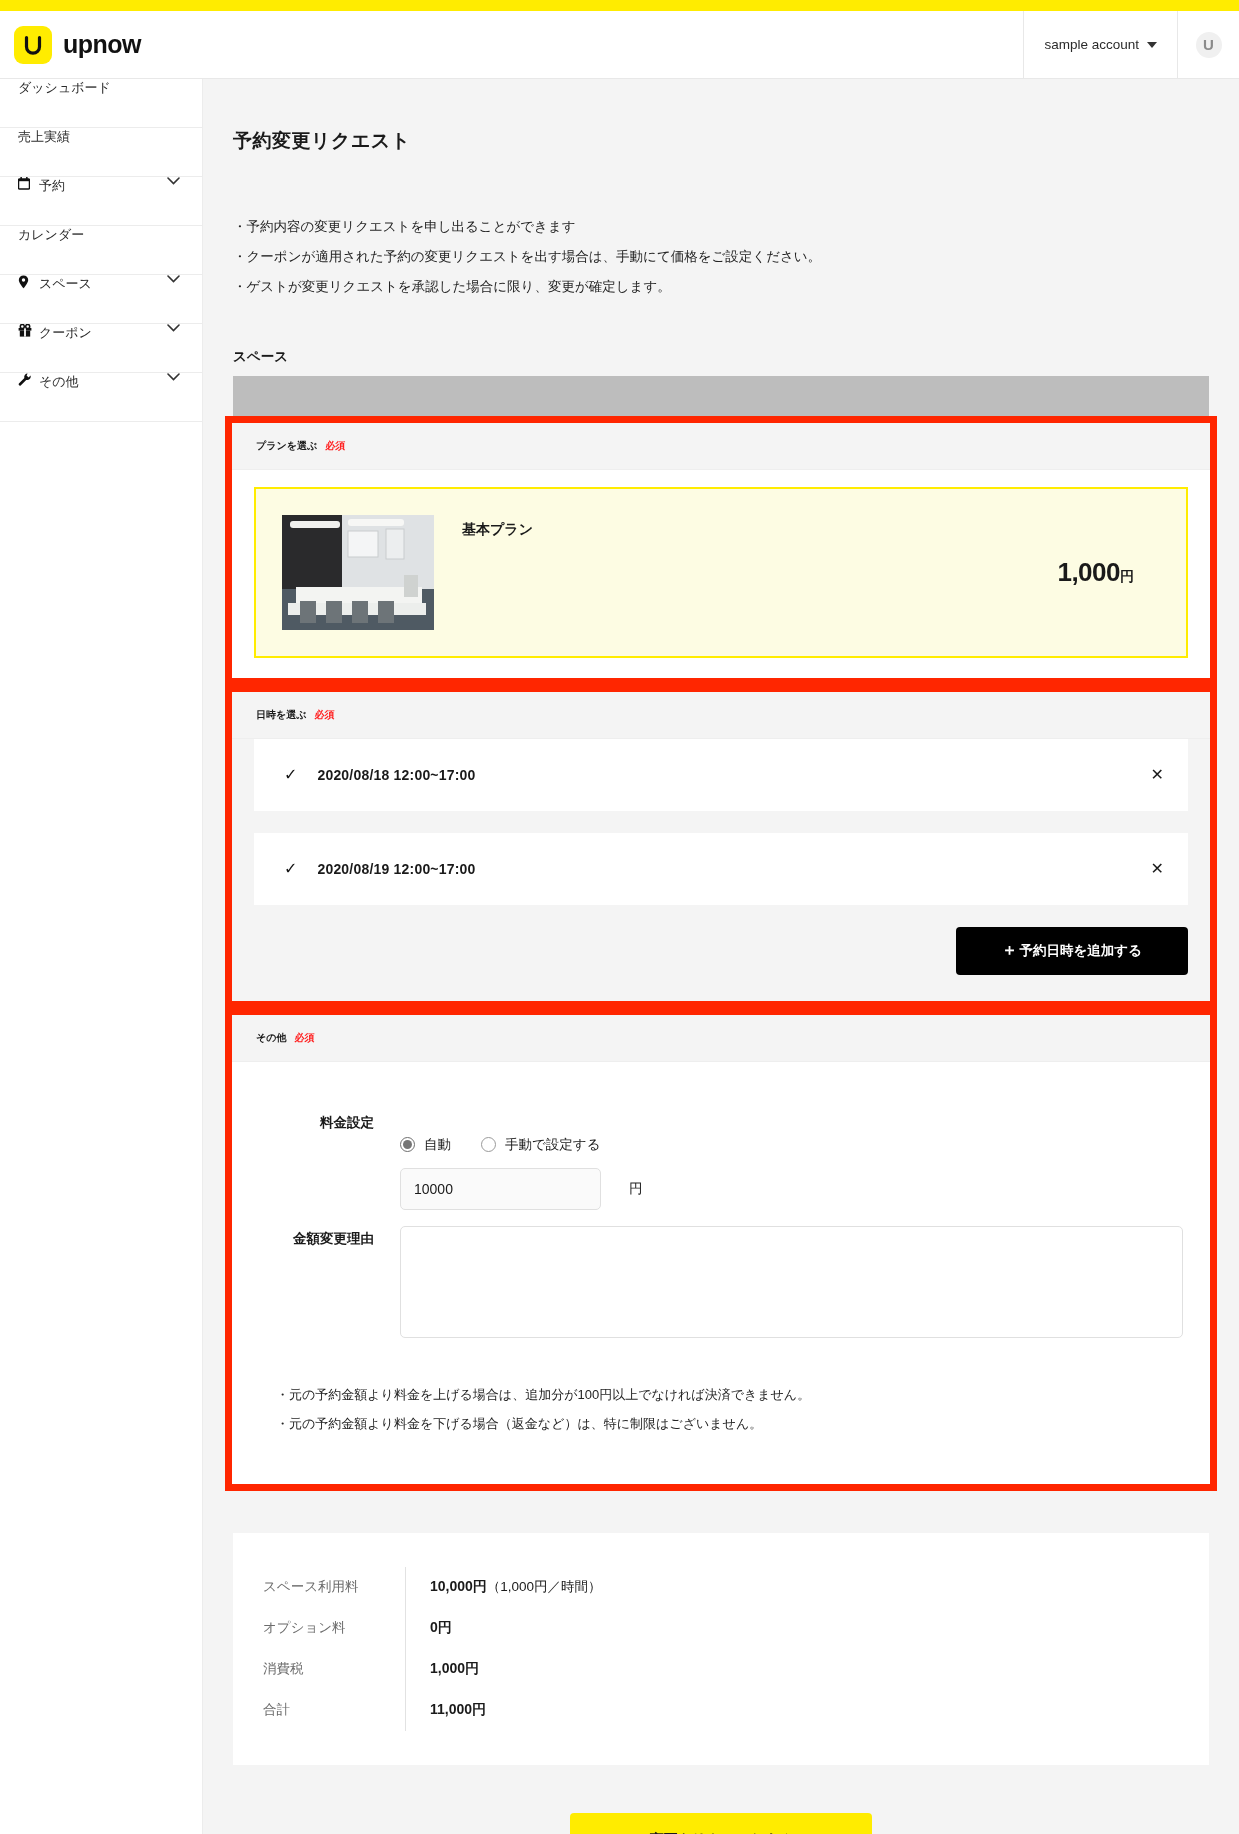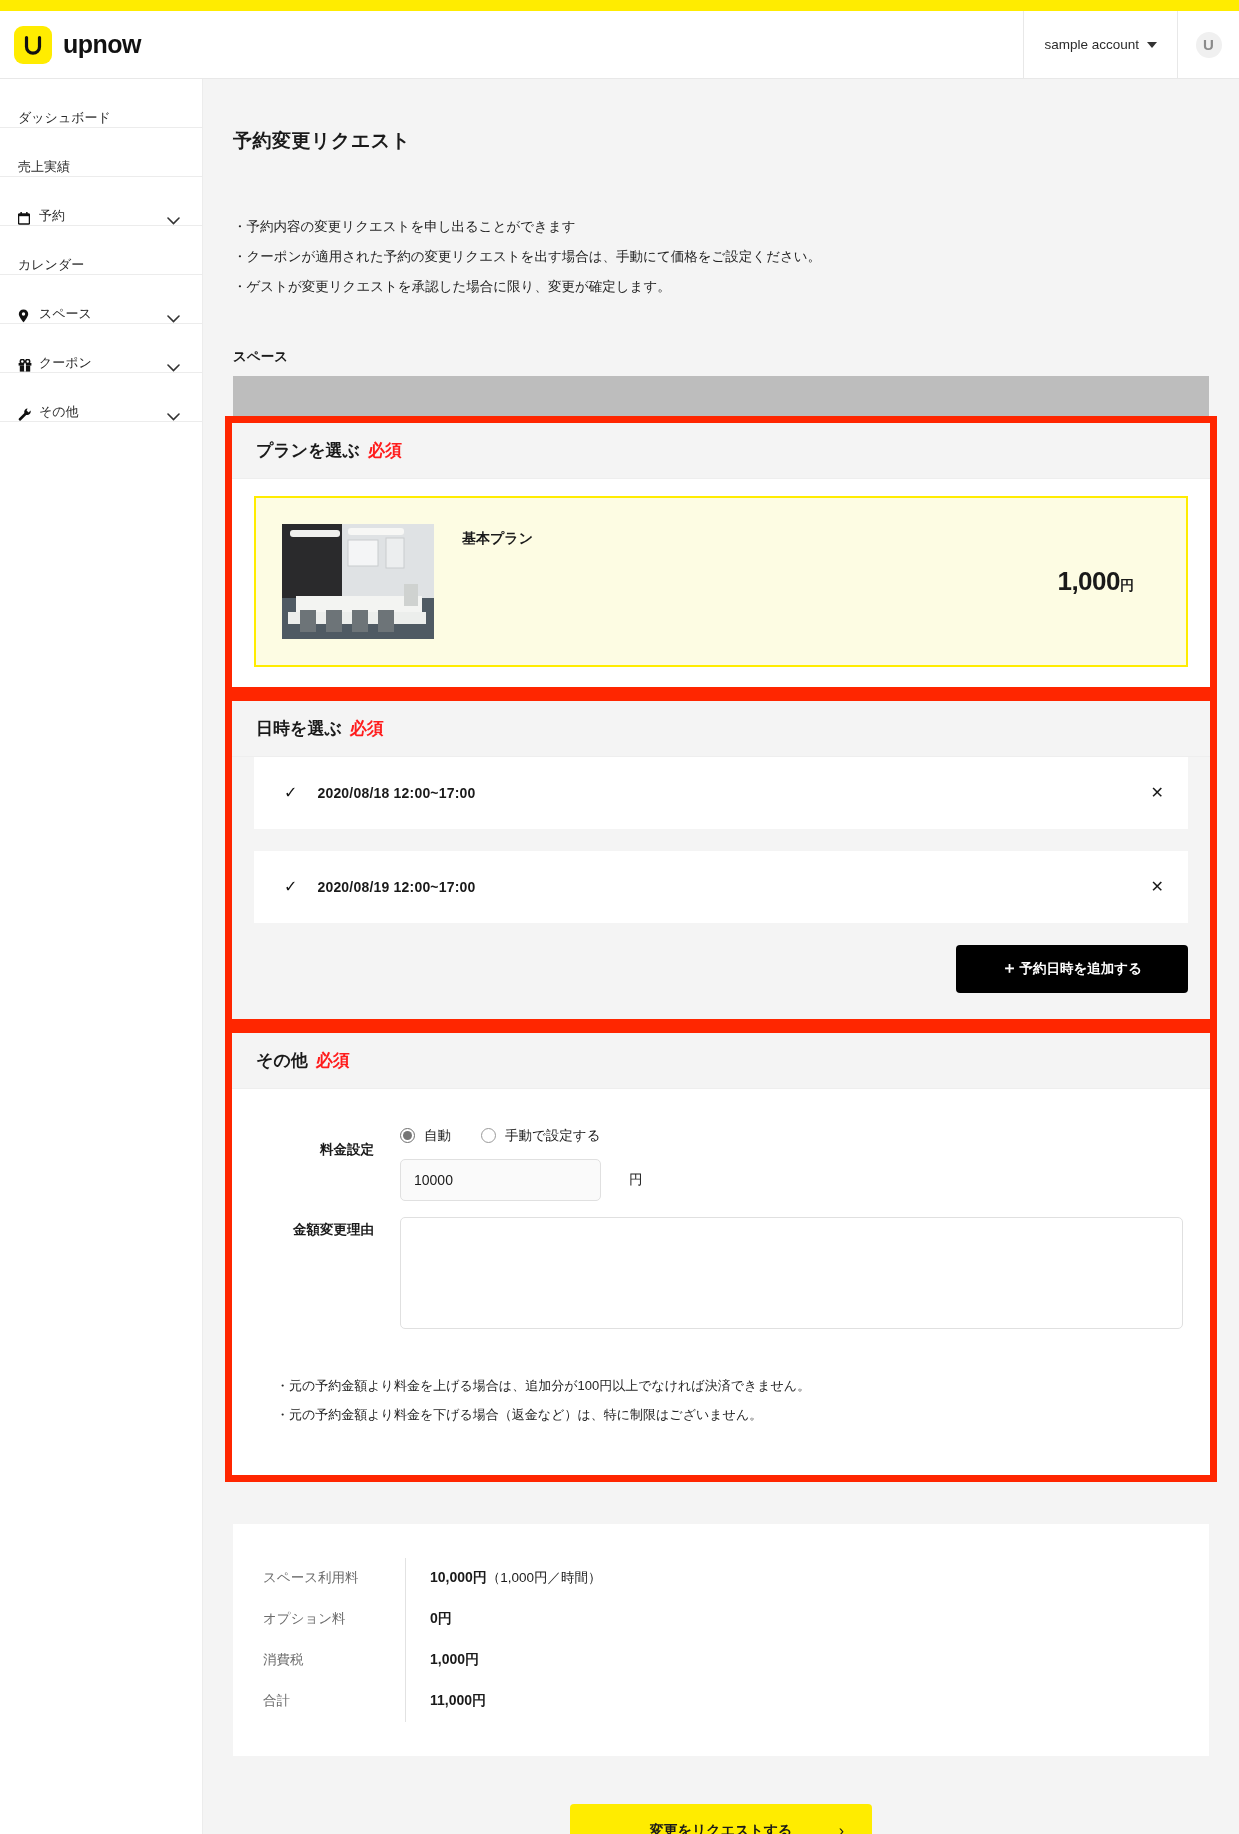--- a/index.html
+++ b/index.html
@@ -53,21 +53,21 @@
   
   .layout { display: flex; align-items: flex-start; }
 
   
   .sidebar {
     width: 203px; flex: 0 0 203px;
     background: #ffffff; border-right: 1px solid #ececec;
     min-height: 1755px;
   }
   .nav-item {
-    height: 49px; display: flex; align-items: flex-end;
+    height: 49px; display: flex; align-items: flex-start;
     padding: 0 18px; font-size: 13px; color: #2b2b2b;
     border-bottom: 1px solid #ececec; cursor: pointer; position: relative;
   }
   .nav-item .ico { width: 17px; display: inline-flex; align-items: center; justify-content: flex-start; margin-right: 4px; }
   .nav-item .ico svg { display: block; }
   .nav-chevron { position: absolute; right: 22px; color: #333; }
   .nav-chevron svg { display: block; }
 
   
   .main { flex: 1; background: #f4f4f4; min-height: 1755px; padding-bottom: 40px; }
@@ -81,21 +81,21 @@
   .space-bar {
     margin: 10px 30px 0 30px; height: 40px; background: #bdbdbd;
   }
 
   
   .hl { border: 7px solid #ff2600; background: #ffffff; margin: 0 22px 0 22px; }
   .hl.gap { margin-top: 0; }
 
   .sec-head {
     background: #f4f4f4; padding: 16px 0 16px 24px;
-    font-size: 17px; font-weight: 700; border-bottom: 1px solid #eeeeee;
+    font-size: 10px; font-weight: 700; border-bottom: 1px solid #eeeeee;
   }
   .req { color: #ff1c1c; font-weight: 700; margin-left: 8px; }
 
   
   .plan-wrap { background: #ffffff; padding: 17px 22px 20px 22px; }
   .plan-card {
     border: 2px solid #ffec00; background: #fdfce3;
     display: flex; align-items: flex-start; padding: 26px 40px 26px 26px; gap: 28px;
   }
   .plan-thumb {
@@ -133,21 +133,21 @@
 
   
   .other-body { background: #ffffff; padding: 38px 26px 26px 26px; }
   .form-row { display: flex; align-items: flex-start; margin-bottom: 10px; }
   .form-label {
     width: 142px; flex: 0 0 142px; text-align: right; padding-right: 26px;
     font-size: 13.5px; font-weight: 700; padding-top: 14px;
   }
   .form-ctl { flex: 1; }
   .radio-line { display: flex; align-items: center; gap: 30px; margin-bottom: 14px; }
-  .radio-opt { display: flex; align-items: center; gap: 9px; font-size: 13.5px; cursor: pointer; }
+  .radio-opt { display: flex; align-items: center; gap: 9px; font-size: 13.5px; cursor: pointer; margin-top: 36px; }
   .radio {
     width: 15px; height: 15px; border-radius: 50%;
     border: 1px solid #9a9a9a; background: #fff;
     display: inline-flex; align-items: center; justify-content: center;
   }
   .radio.on { border-color: #6e6e6e; }
   .radio.on::after { content: ""; width: 9px; height: 9px; border-radius: 50%; background: #757575; }
   .price-line { display: flex; align-items: center; gap: 28px; }
   .price-input {
     width: 201px; height: 42px; border: 1px solid #e0e0e0; border-radius: 5px;

